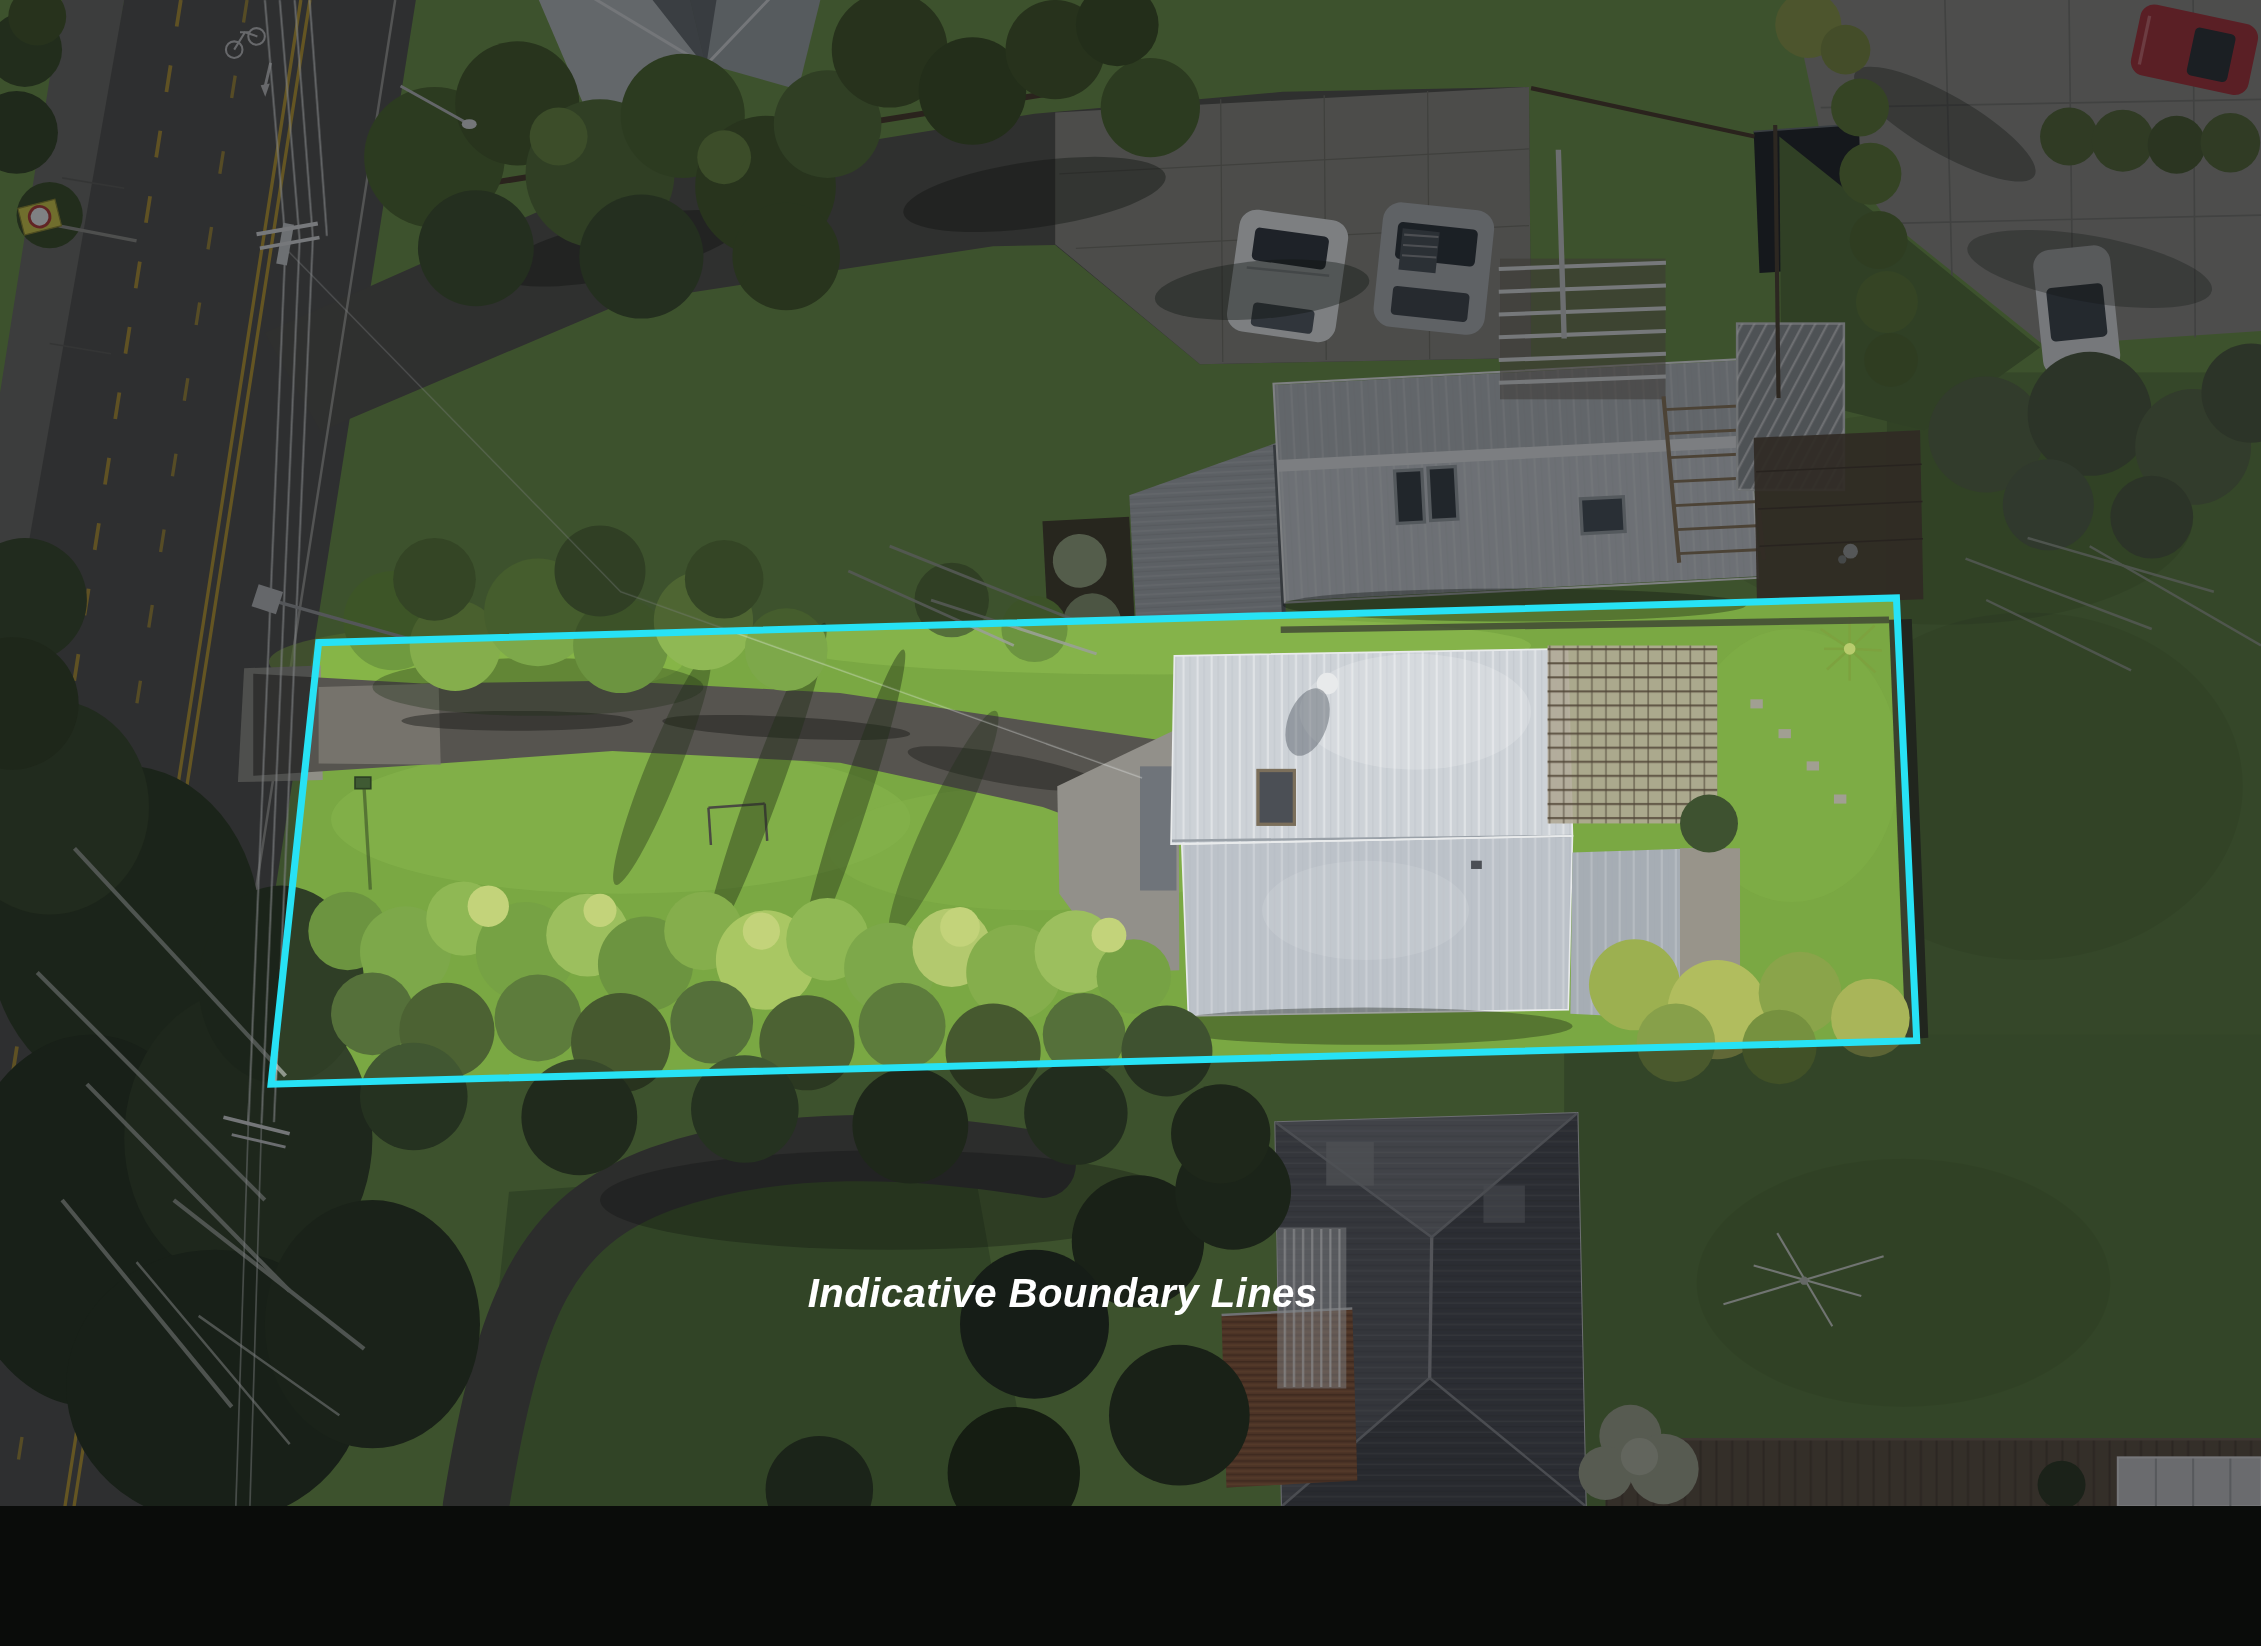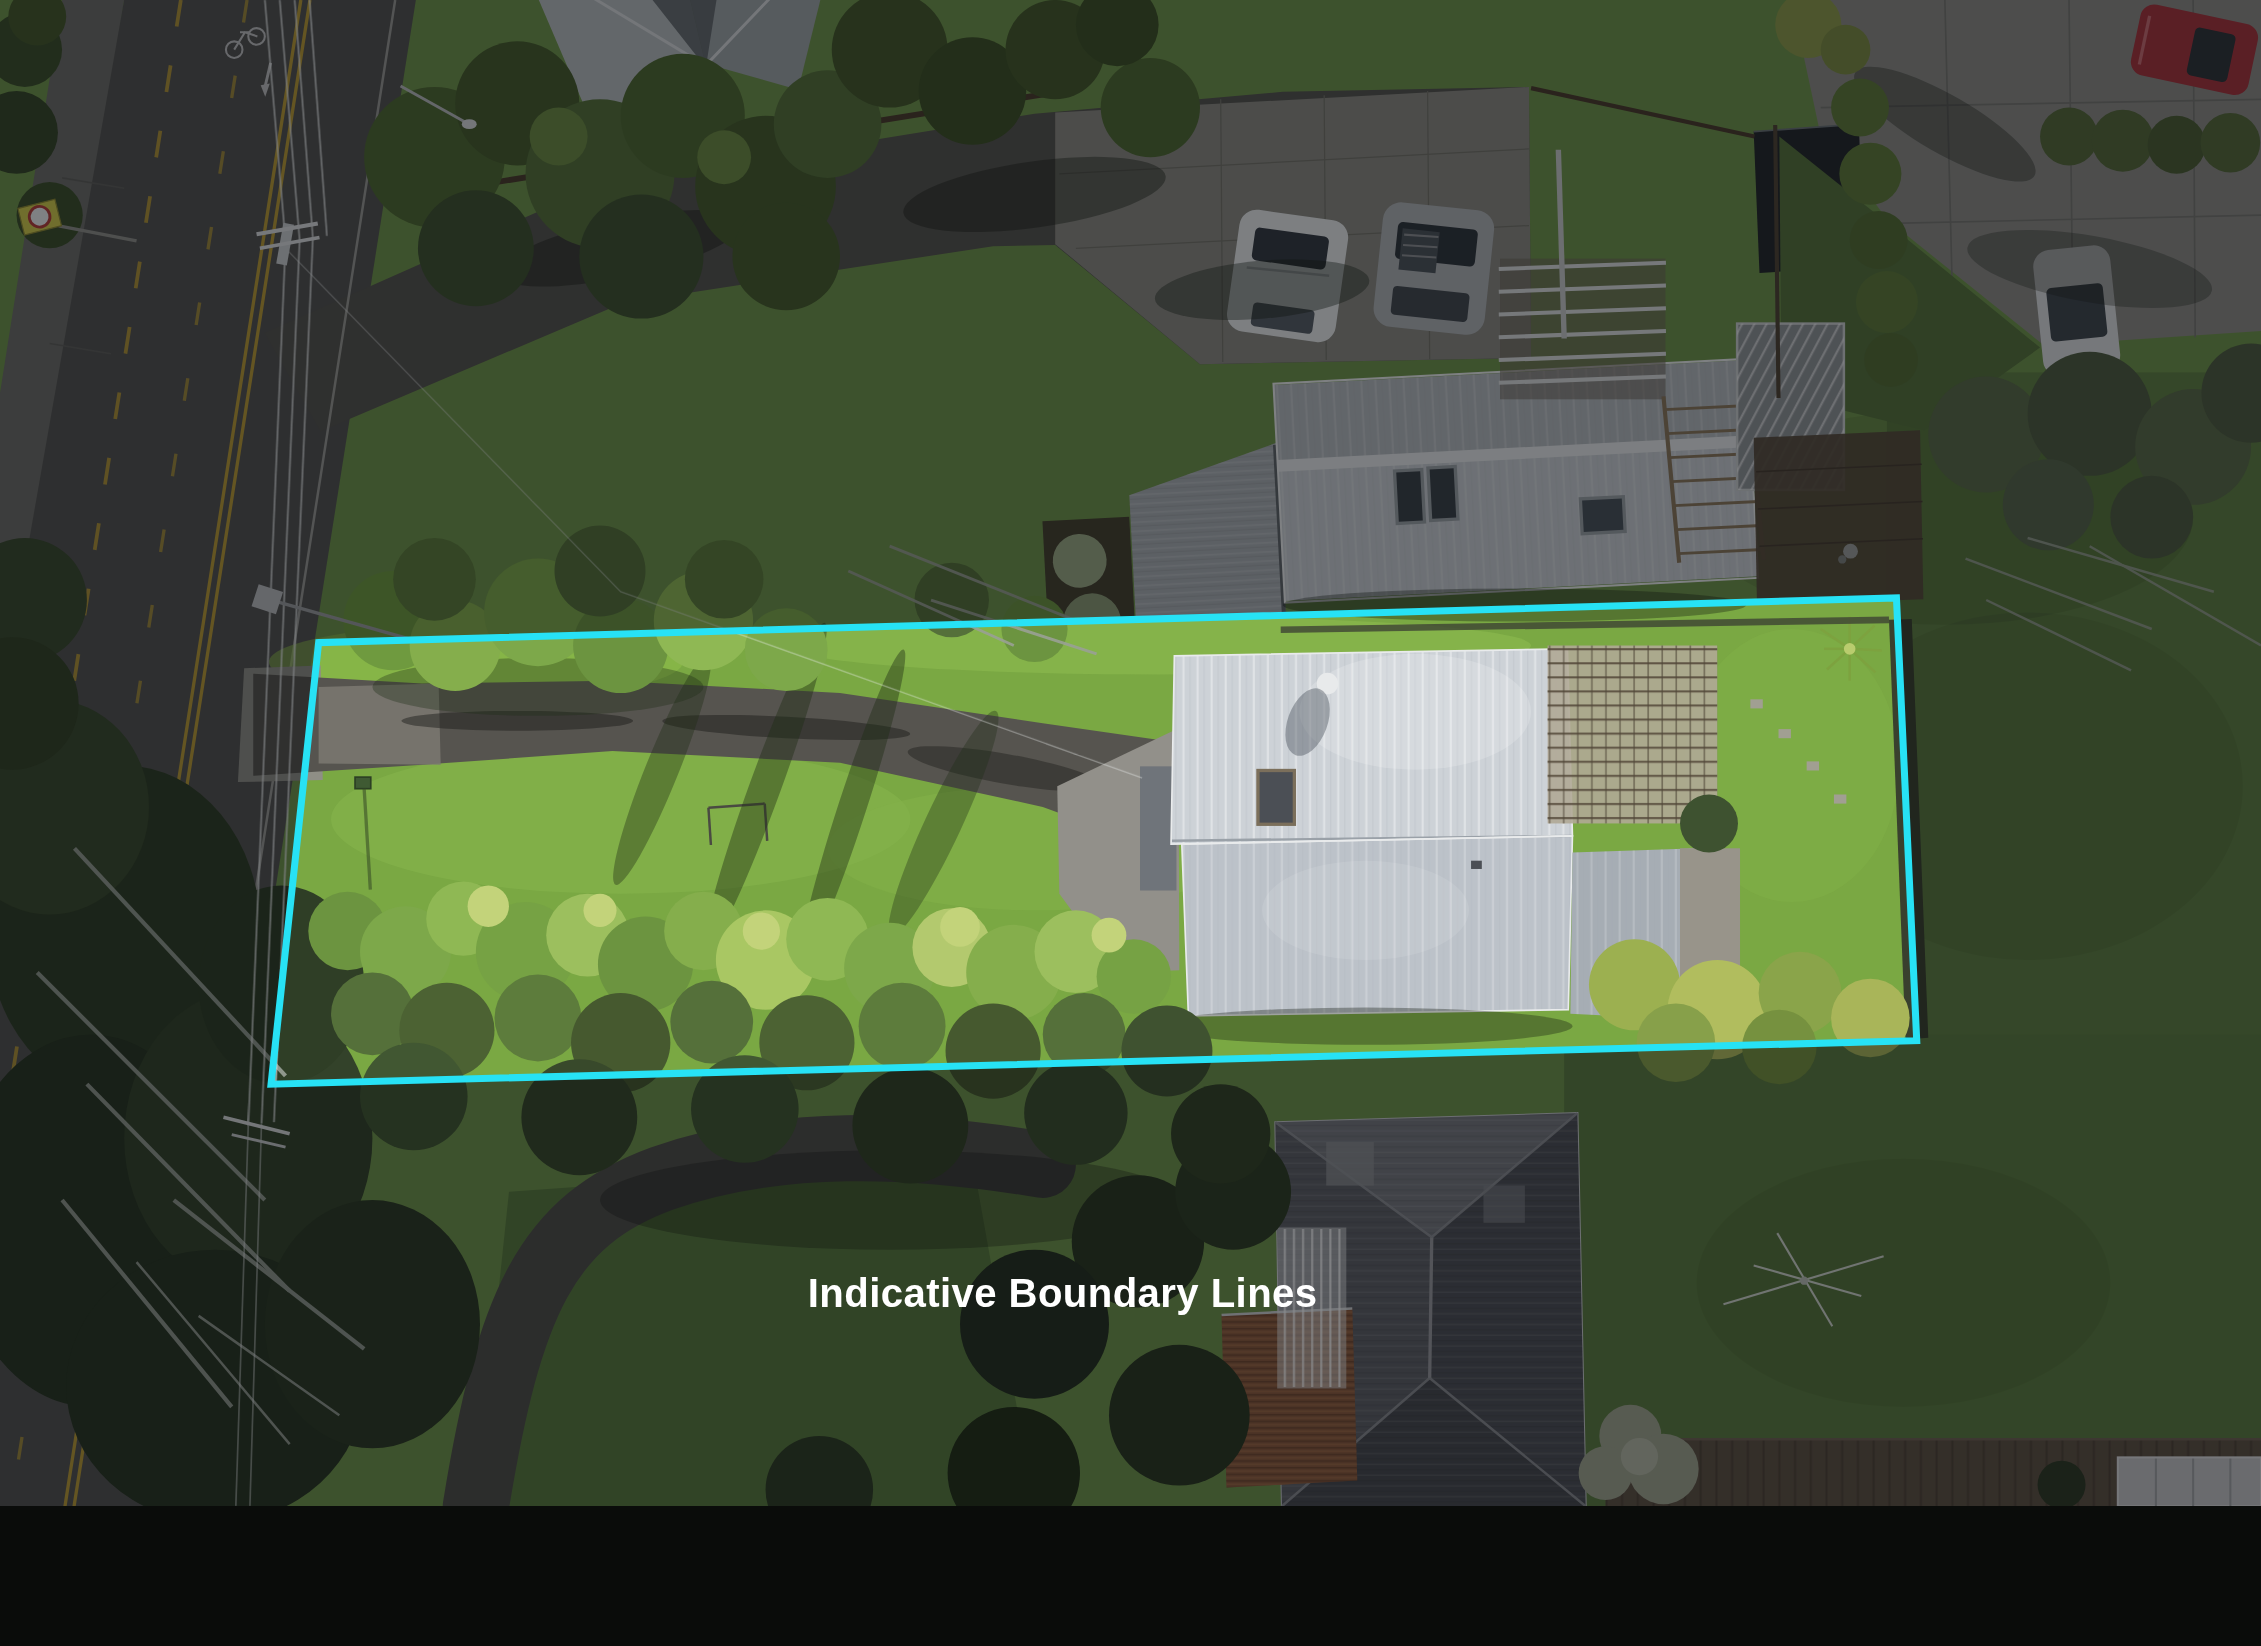--- a/index.html
+++ b/index.html
@@ -1,16 +1,16 @@
 <!DOCTYPE html>
 <html style="font-size:7.2px"><head>
 <meta charset="utf-8">
 <style>
   html,body{margin:0;padding:0;background:#0a0c0a;}
-  .stage{width:100vw;overflow:hidden;}
+  .stage{width:100vw;overflow:hidden;font-style:italic;}
   svg{display:block;width:100vw;height:auto;font-family:"Liberation Sans",sans-serif;}
   .caption{font-weight:bold;font-size:97px;fill:#ffffff;text-anchor:middle;letter-spacing:1px;}
 </style>
 </head>
 <body>
 
 <div class="stage">
 <svg viewBox="0 0 5464 3640" preserveAspectRatio="xMidYMid slice">
   <defs>
     <pattern id="ribsV" width="34" height="34" patternUnits="userSpaceOnUse">

